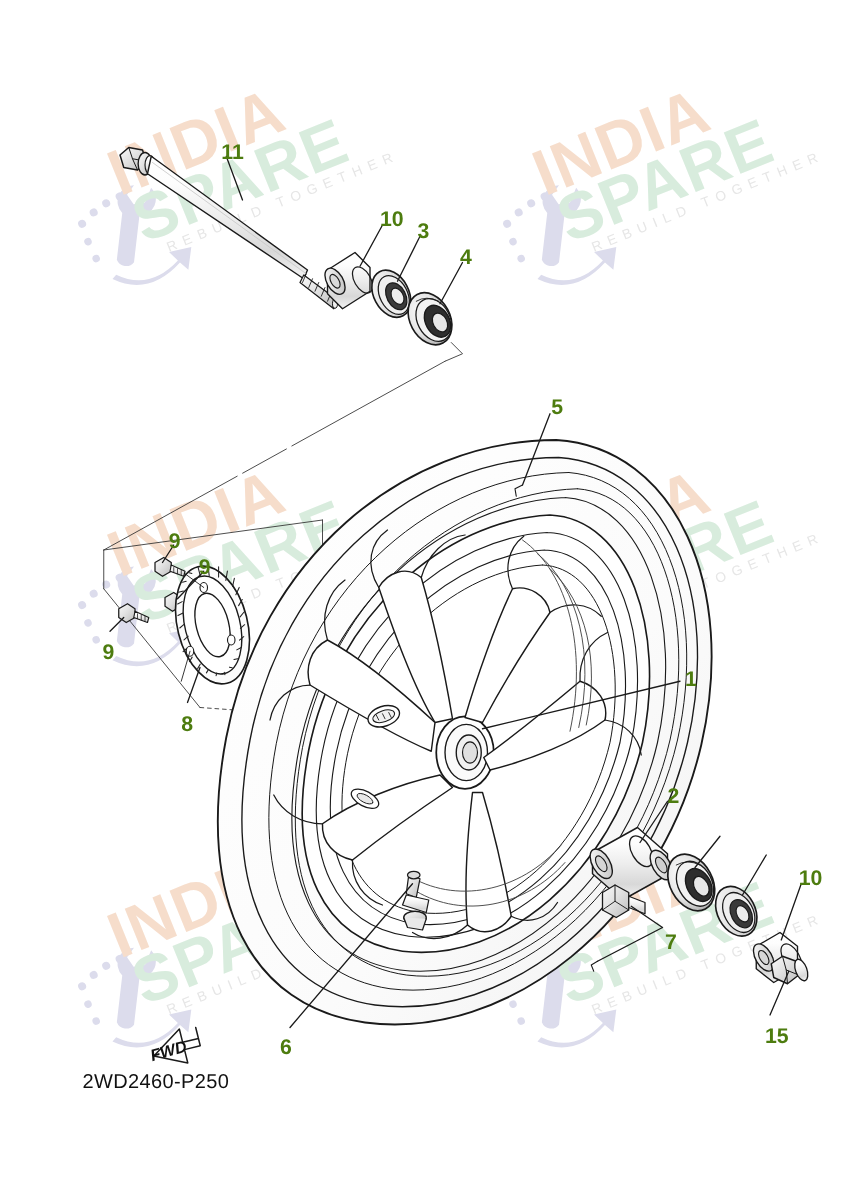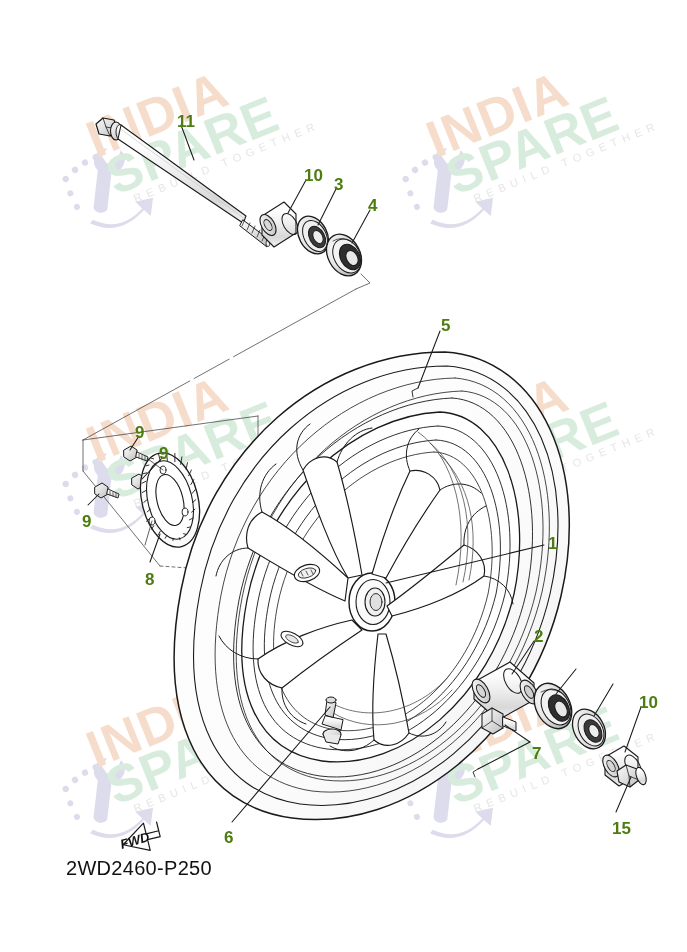--- a/index.html
+++ b/index.html
@@ -42,21 +42,21 @@
     position:absolute;z-index:20;
     font-family:"Liberation Sans", sans-serif;
     font-size:17px;font-weight:bold;color:#4d7c0f;
     line-height:1;white-space:nowrap;text-align:right;
   }
 
   
   #partcode{
     position:absolute;z-index:20;left:66px;top:857px;
     font-family:"Liberation Sans", sans-serif;
-    font-size:20px;color:#111;letter-spacing:.3px;white-space:nowrap;
+    font-size:16px;color:#111;letter-spacing:.3px;white-space:nowrap;
   }
   #fwdtext{
     position:absolute;z-index:21;left:120px;top:833px;
     font-family:"Liberation Sans", sans-serif;
     font-size:13px;font-weight:bold;font-style:italic;color:#111;
     transform:rotate(-16deg);white-space:nowrap;
   }
 </style>
 </head>
 <body>

